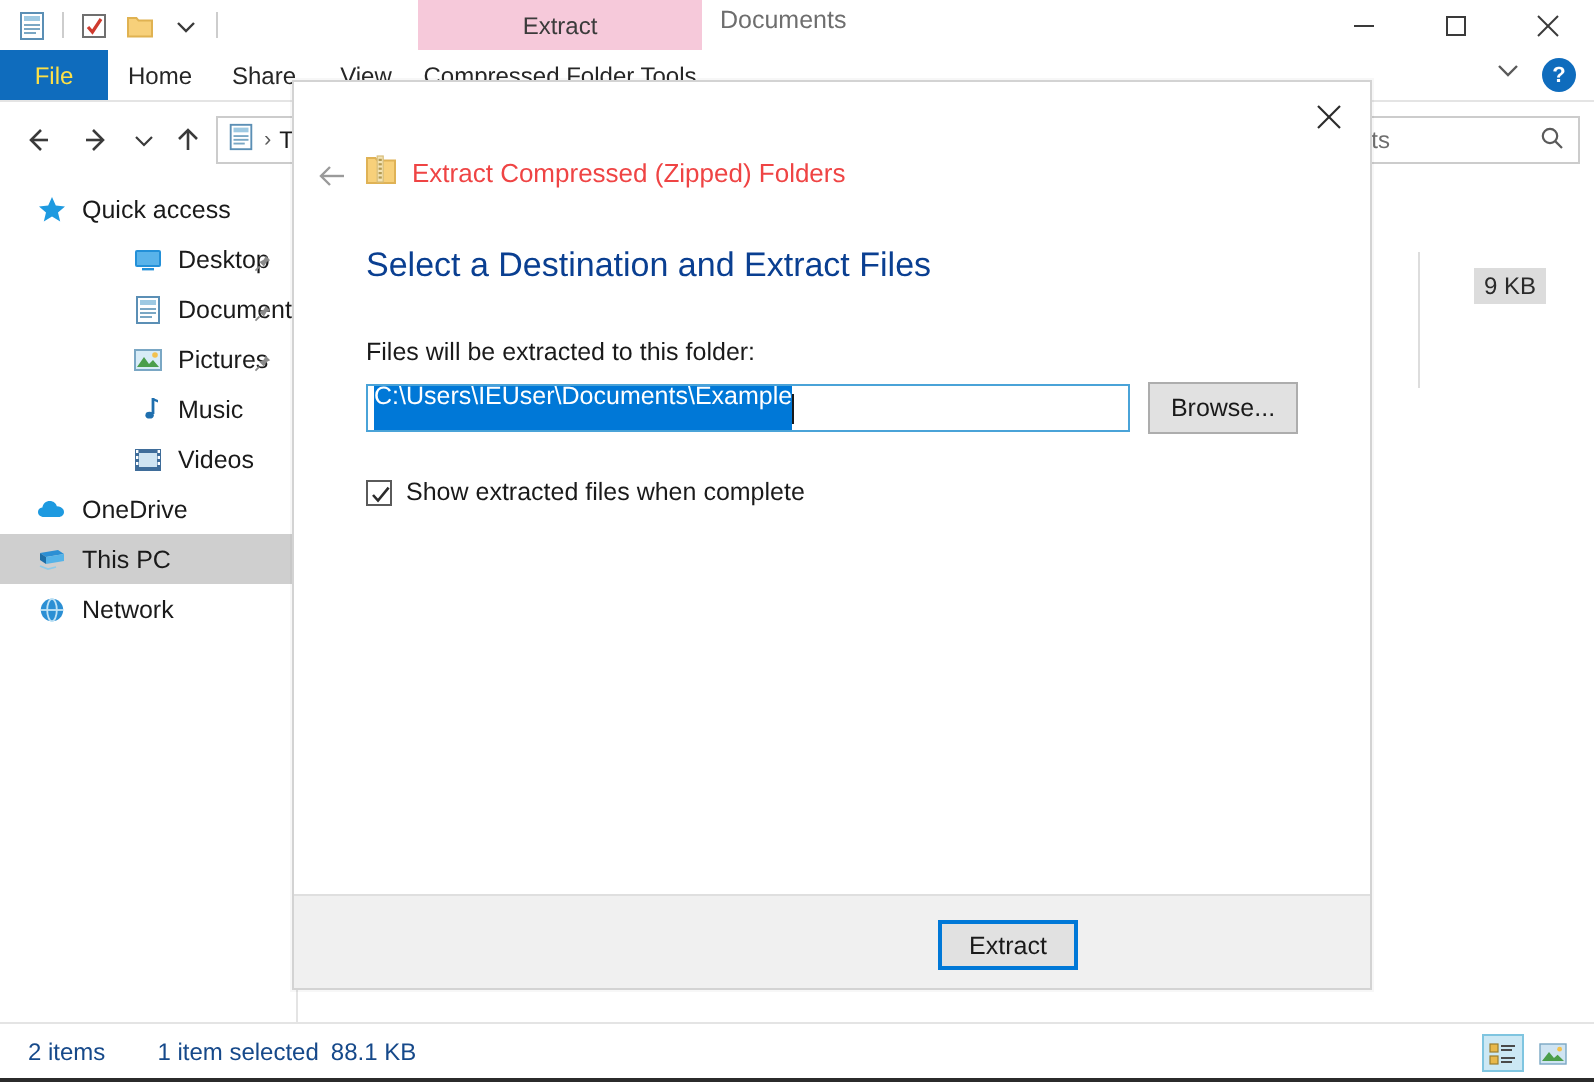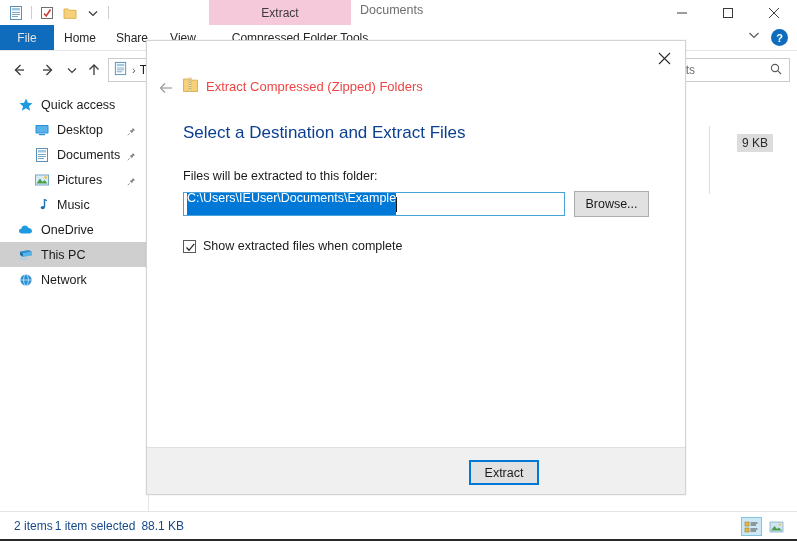--- a/index.html
+++ b/index.html
@@ -34,25 +34,25 @@
   
   .ctx-header {
     position:absolute; left:209px; top:0; width:142px; height:25px;
     background:#f6c9da; color:#3b3b3b; font-size:12px;
     display:flex; align-items:center; justify-content:center;
   }
 
   
   .tabs { position:absolute; left:0; top:25px; width:797px; height:26px; background:#ffffff; }
   .tab { position:absolute; top:0; height:26px; display:flex; align-items:center; justify-content:center; font-size:12px; color:#262626; }
-  .tab.file { left:0; width:54px; background:#0f6cbd; color:#e5e5e5; }
+  .tab.file { left:0; width:54px; background:#0f6cbd; color:#fde047; }
   .tab.home { left:54px; width:52px; }
   .tab.share { left:106px; width:52px; }
   .tab.view { left:158px; width:50px; }
-  .tab.cft { left:209px; width:142px; border-bottom:1px solid #f6c9da; background:#ffffff;margin-left:20px; }
+  .tab.cft { left:209px; width:142px; border-bottom:1px solid #f6c9da; background:#ffffff; }
   .tabs-underline { position:absolute; left:0; top:50px; width:797px; height:1px; background:#e4e4e4; }
   .help-chevron { position:absolute; right:36px; top:29px; color:#5a5a5a; }
   .help-btn { position:absolute; right:9px; top:29px; width:17px; height:17px; border-radius:50%;
               background:#0f6cbd; color:#fff; font-size:11px; font-weight:bold;
               display:flex; align-items:center; justify-content:center; }
 
   
   .addr-row { position:absolute; left:0; top:51px; width:797px; height:38px; background:#ffffff; }
   .nav-btn { position:absolute; top:10px; width:18px; height:18px; color:#3a3a3a;
              display:flex; align-items:center; justify-content:center; }
@@ -63,36 +63,36 @@
   .crumb-sep { color:#5a5a5a; font-size:11px; }
   .crumb-txt { font-size:12px; color:#1a1a1a; }
   .search-box { position:absolute; left:672px; top:7px; width:118px; height:24px;
                 border:1px solid #cccccc; background:#fff; display:flex; align-items:center;
                 padding:0 6px; justify-content:space-between; }
   .search-box span { font-size:12px; color:#6e6e6e; }
 
   
   .navpane { position:absolute; left:0; top:92px; width:148px; bottom:30px; background:#ffffff; }
   .nav-item { height:25px; display:flex; align-items:center; padding-left:18px; gap:7px; font-size:12.5px; color:#1a1a1a; }
-  .nav-item.indent { padding-left:34px; }
+  .nav-item.indent { padding-left:34px;margin-left:32px; }
   .nav-item.selected { background:#cfcfcf; }
   .nav-ico { width:16px; height:16px; flex:none; position:relative; }
   .pin { position:absolute; right:12px; width:9px; height:9px; }
 
   
   .content { position:absolute; left:149px; top:92px; right:0; bottom:30px; background:#ffffff; }
   .divider-v { position:absolute; left:148px; top:92px; bottom:30px; width:1px; background:#e4e4e4; }
   .file-size-cell { position:absolute; right:24px; top:42px; background:#dcdcdc; color:#2a2a2a;
                     font-size:12px; padding:2px 5px; }
   .list-divider { position:absolute; left:560px; top:34px; width:1px; height:68px; background:#dddddd; }
 
   
   .statusbar { position:absolute; left:0; bottom:0; width:797px; height:30px;
                background:#ffffff; border-top:1px solid #e4e4e4; }
-  .status-left { position:absolute; left:14px; top:7px; font-size:12px; color:#16498a; display:flex; gap:2px; }
+  .status-left { position:absolute; left:14px; top:7px; font-size:12px; color:#16498a; display:flex; gap:26px; }
   .status-left .sel { display:flex; gap:6px; }
   .viewbtns { position:absolute; right:10px; top:5px; display:flex; gap:4px; }
   .viewbtn { width:21px; height:19px; display:flex; align-items:center; justify-content:center; }
   .viewbtn.active { background:#cce8f4; border:1px solid #7fc5e0; }
   .bottom-rule { position:absolute; left:0; bottom:0; width:797px; height:2px; background:#2b2b2b; }
 
   
   #dialog {
     position:absolute; left:146px; top:40px; width:540px; height:455px;
     background:#ffffff; border:1px solid #d3d3d3;
@@ -319,20 +319,35 @@
       <span class="nav-ico">
         <svg width="16" height="16" viewBox="0 0 16 16">
             <path d="M10.5 2 L10.5 10" stroke="#1f6fae" stroke-width="1.4"></path>
             <path d="M10.5 2 L13 3 L13 4.3 L10.5 3.3 Z" fill="#1f6fae"></path>
             <ellipse cx="8.8" cy="10.6" rx="2.1" ry="1.7" fill="#1f6fae"></ellipse>
           </svg>
       </span>
       <span>Music</span>
     </div>
 
+    <div class="nav-item indent">
+      <span class="nav-ico">
+        <svg width="16" height="16" viewBox="0 0 16 16">
+            <rect x="1.5" y="2.5" width="13" height="11" fill="#3f6d9a"></rect>
+            <rect x="3.5" y="4.5" width="9" height="7" fill="#cfe4f2"></rect>
+            <rect x="2" y="3" width="1.2" height="1.5" fill="#fff"></rect>
+            <rect x="2" y="6" width="1.2" height="1.5" fill="#fff"></rect>
+            <rect x="2" y="9" width="1.2" height="1.5" fill="#fff"></rect>
+            <rect x="12.8" y="3" width="1.2" height="1.5" fill="#fff"></rect>
+            <rect x="12.8" y="6" width="1.2" height="1.5" fill="#fff"></rect>
+            <rect x="12.8" y="9" width="1.2" height="1.5" fill="#fff"></rect>
+          </svg>
+      </span>
+      <span>Videos</span>
+    </div>
 
     <div class="nav-item">
       <span class="nav-ico">
         <svg width="16" height="16" viewBox="0 0 16 16">
             <path d="M4 11.5 C2 11.5 1 10.3 1 9 C1 7.7 2 6.8 3.2 6.8 C3.4 4.8 5 3.5 6.9 3.5 C8.6 3.5 10 4.6 10.4 6.1 C12.2 6.1 14 7.2 14 9 C14 10.4 12.9 11.5 11.3 11.5 Z" fill="#1e9ae0"></path>
           </svg>
       </span>
       <span>OneDrive</span>
     </div>
 

